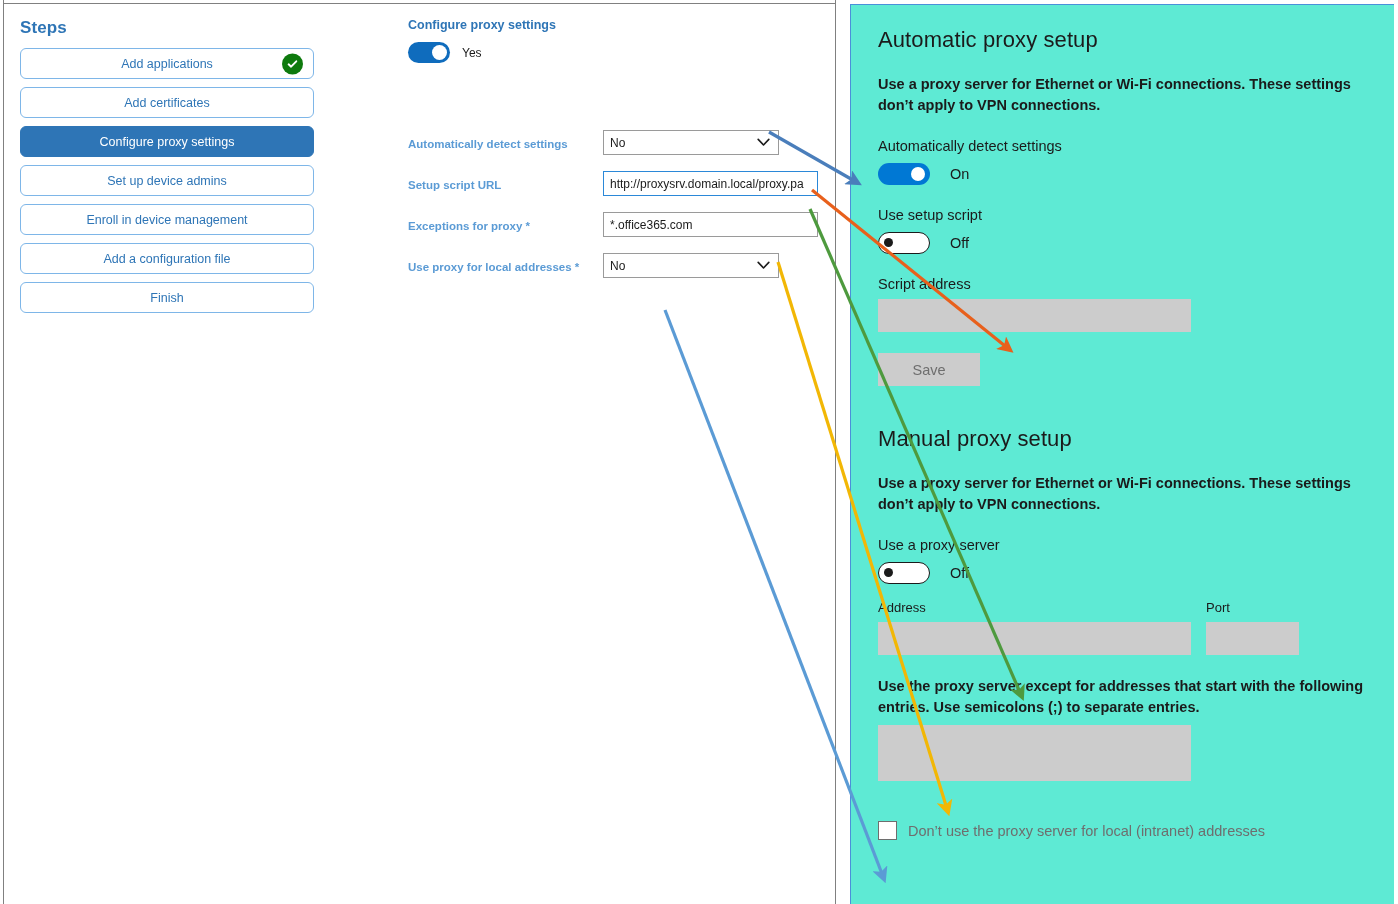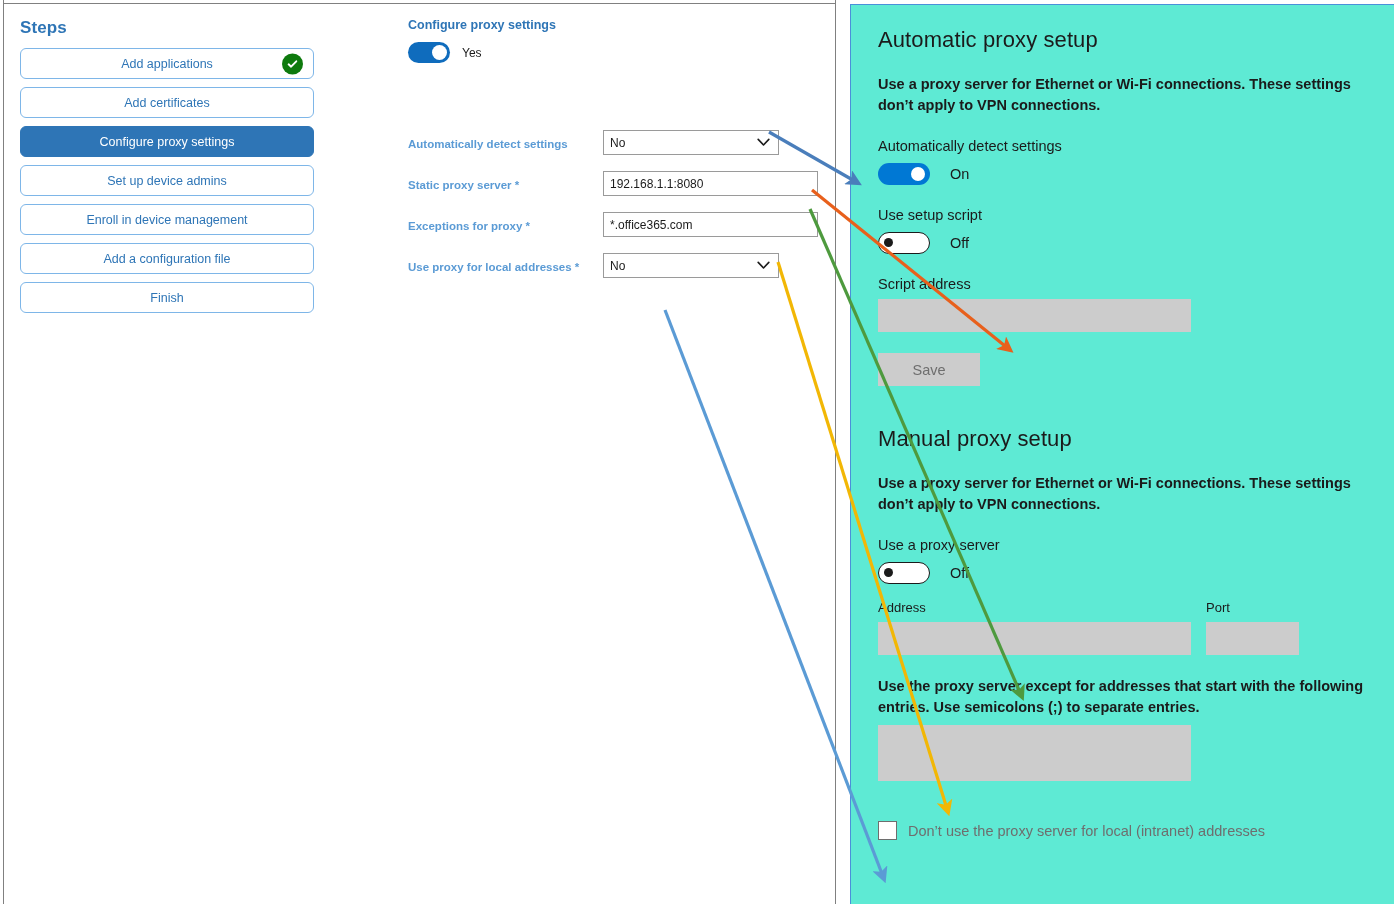--- a/index.html
+++ b/index.html
@@ -337,23 +337,23 @@
         <div class="field-row">
           <div class="field-label"><span>Automatically detect settings</span></div>
           <div class="ctrl">
             <span class="ctrl-text">No</span>
             <span class="caret"><svg width="13" height="9" viewBox="0 0 13 9">
                 <polyline points="1.2,1.4 6.5,7 11.8,1.4" fill="none" stroke="#1b1b1b" stroke-width="1.6" stroke-linecap="round" stroke-linejoin="round"></polyline>
               </svg></span>
           </div>
         </div>
         <div class="field-row">
-          <div class="field-label"><span>Static proxy server</span><span class="req"> *</span></div>
-          <div class="ctrl wide">
-            <span class="ctrl-text">192.168.1.1:8080</span>
+          <div class="field-label"><span>Setup script URL</span></div>
+          <div class="ctrl wide focused">
+            <span class="ctrl-text">http://proxysrv.domain.local/proxy.pa</span>
           </div>
         </div>
         <div class="field-row">
           <div class="field-label"><span>Exceptions for proxy</span><span class="req"> *</span></div>
           <div class="ctrl wide">
             <span class="ctrl-text">*.office365.com</span>
           </div>
         </div>
         <div class="field-row">
           <div class="field-label"><span>Use proxy for local addresses</span><span class="req"> *</span></div>

